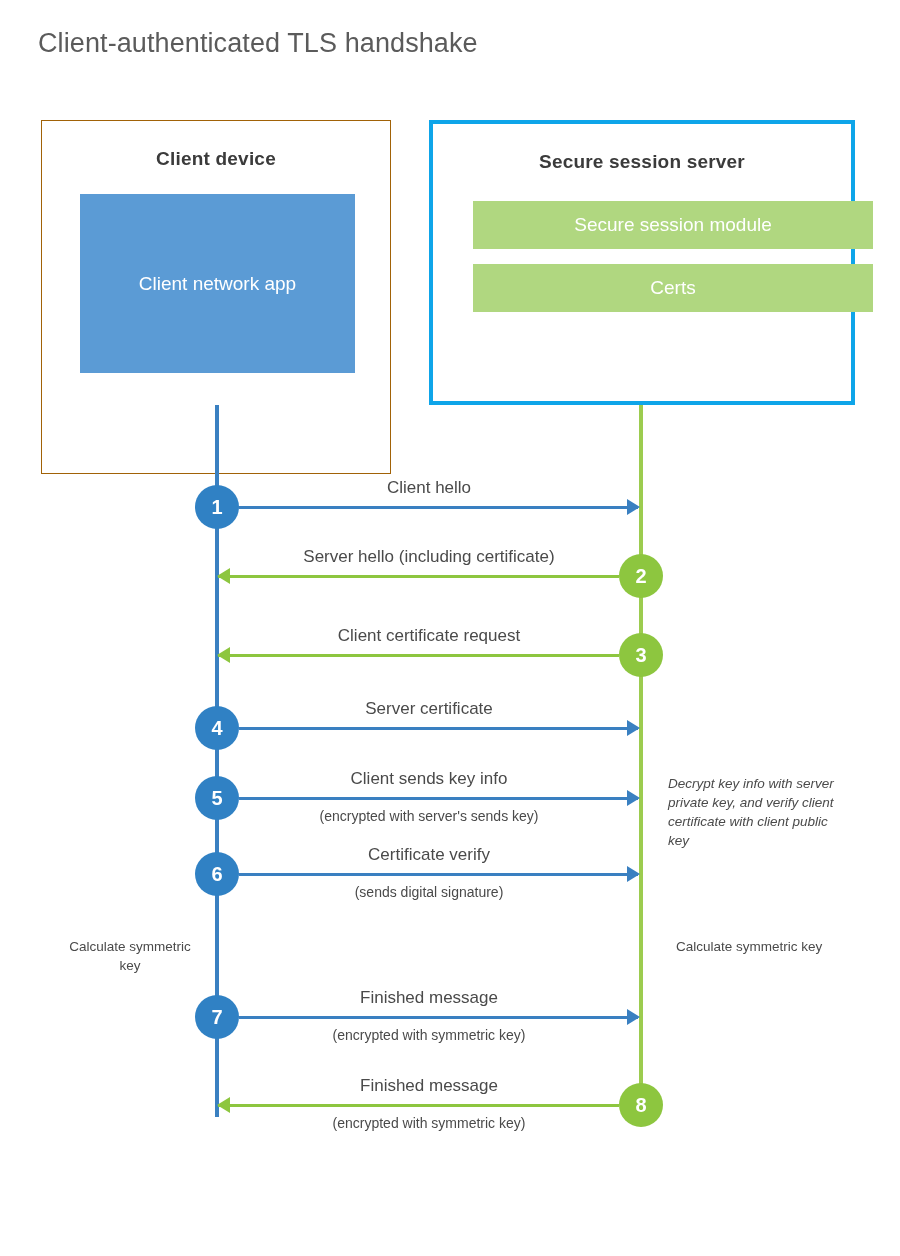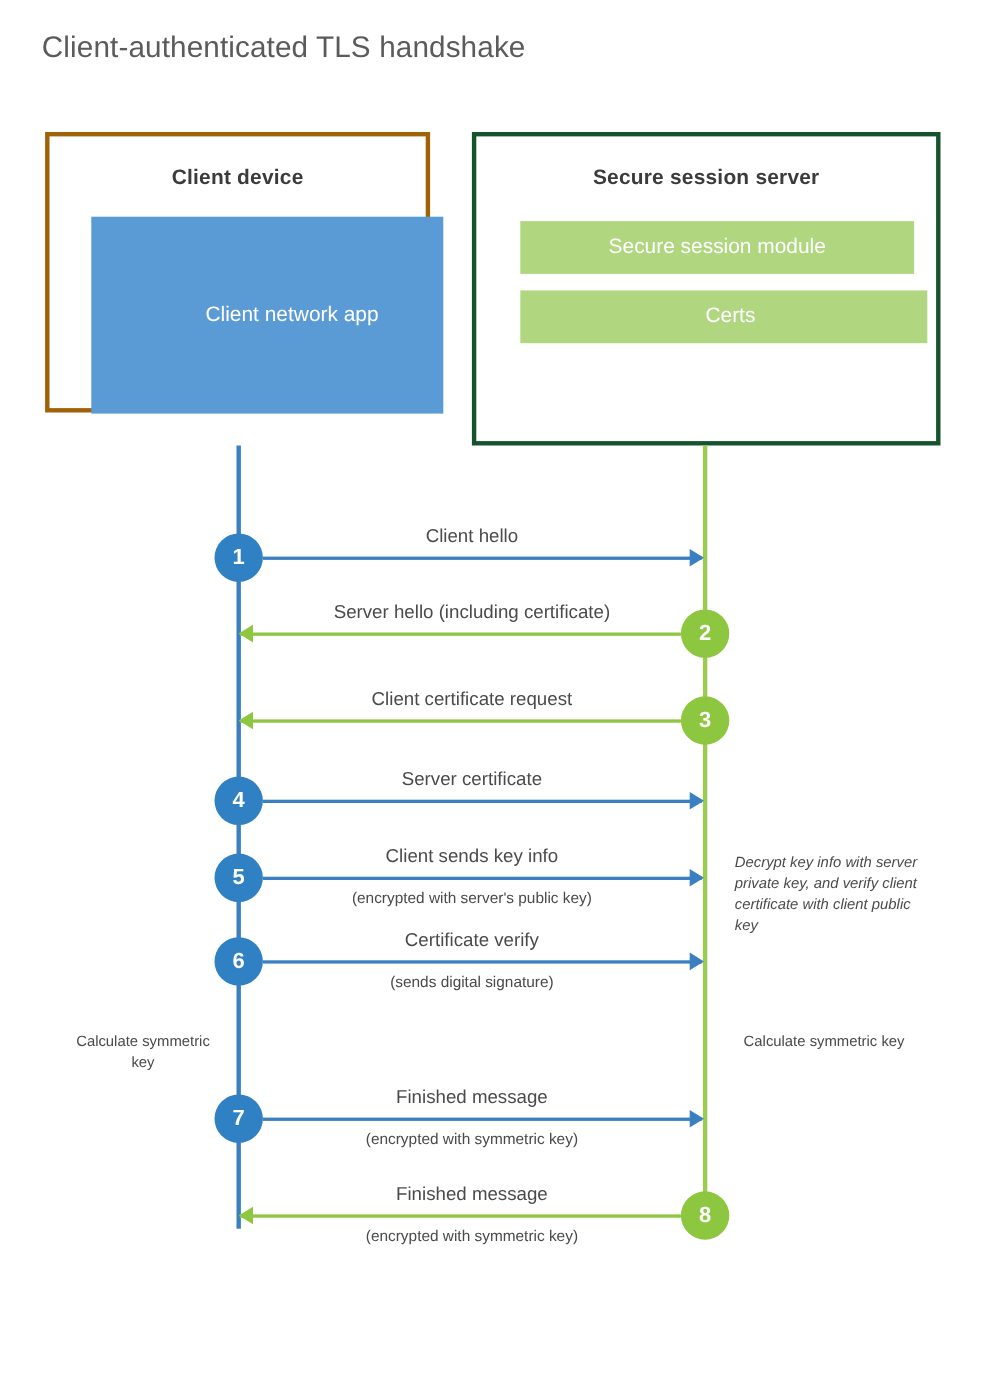--- a/index.html
+++ b/index.html
@@ -35,29 +35,29 @@
 
   
   .entity-box {
     box-sizing: border-box;
     background: #ffffff;
   }
   #client-box {
     left: 41px;
     top: 120px;
     width: 350px;
-    height: 255px;
-    border: 4px solid #a16207;
+    height: 354px;
+    border: 1px solid #a16207;
   }
   #server-box {
     left: 429px;
     top: 120px;
     width: 426px;
     height: 285px;
-    border: 4px solid #14532d;
+    border: 4px solid #0ea5e9;
   }
   .entity-title {
     text-align: center;
     font-size: 19px;
     font-weight: bold;
     color: #3b3b3b;
     margin-top: 27px;
     letter-spacing: 0.2px;
   }
 
@@ -69,37 +69,36 @@
     width: 275px;
     height: 179px;
     background: #5b9bd5;
     color: #ffffff;
     font-size: 19px;
     display: flex;
     align-items: center;
     justify-content: center;
     text-align: right;
     line-height: 1.35;
-    padding-left: 45px;
   }
   .server-module {
     position: absolute;
     left: 40px;
-    width: 358px;
+    width: 400px;
     height: 48px;
     background: #b0d780;
     color: #ffffff;
     font-size: 19px;
     display: flex;
     align-items: center;
     justify-content: center;
     text-align: center;
   }
   .sm0 { top: 77px; }
-  .sm1 { top: 140px; padding-left: 12px; }
+  .sm1 { top: 140px; }
   .sm2 { top: 203px; }
 
   
   .lifeline {
     width: 4px;
   }
   #client-lifeline {
     left: 215px;
     top: 405px;
     height: 712px;
@@ -211,21 +210,21 @@
       <div class="abs arrowhead head-left-green" style="top: 647px; left: 217px;"></div>
       <div class="abs msg-label" style="left: 429px; top: 626px;">Client certificate request</div>
       <div class="abs step-circle circle-blue" style="left: 195px; top: 706px;">4</div>
       <div class="abs arrow-line arrow-blue" style="left: 239px; top: 727px; width: 399px;"></div>
       <div class="abs arrowhead head-right-blue" style="top: 720px; left: 627px;"></div>
       <div class="abs msg-label" style="left: 429px; top: 699px;">Server certificate</div>
       <div class="abs step-circle circle-blue" style="left: 195px; top: 776px;">5</div>
       <div class="abs arrow-line arrow-blue" style="left: 239px; top: 797px; width: 399px;"></div>
       <div class="abs arrowhead head-right-blue" style="top: 790px; left: 627px;"></div>
       <div class="abs msg-label" style="left: 429px; top: 769px;">Client sends key info</div>
-      <div class="abs msg-sub" style="left: 429px; top: 808px;">(encrypted with server's public key)</div>
+      <div class="abs msg-sub" style="left: 429px; top: 808px;">(encrypted with server's sends key)</div>
       <div class="abs step-circle circle-blue" style="left: 195px; top: 852px;">6</div>
       <div class="abs arrow-line arrow-blue" style="left: 239px; top: 873px; width: 399px;"></div>
       <div class="abs arrowhead head-right-blue" style="top: 866px; left: 627px;"></div>
       <div class="abs msg-label" style="left: 429px; top: 845px;">Certificate verify</div>
       <div class="abs msg-sub" style="left: 429px; top: 884px;">(sends digital signature)</div>
       <div class="abs step-circle circle-blue" style="left: 195px; top: 995px;">7</div>
       <div class="abs arrow-line arrow-blue" style="left: 239px; top: 1016px; width: 399px;"></div>
       <div class="abs arrowhead head-right-blue" style="top: 1009px; left: 627px;"></div>
       <div class="abs msg-label" style="left: 429px; top: 988px;">Finished message</div>
       <div class="abs msg-sub" style="left: 429px; top: 1027px;">(encrypted with symmetric key)</div>

